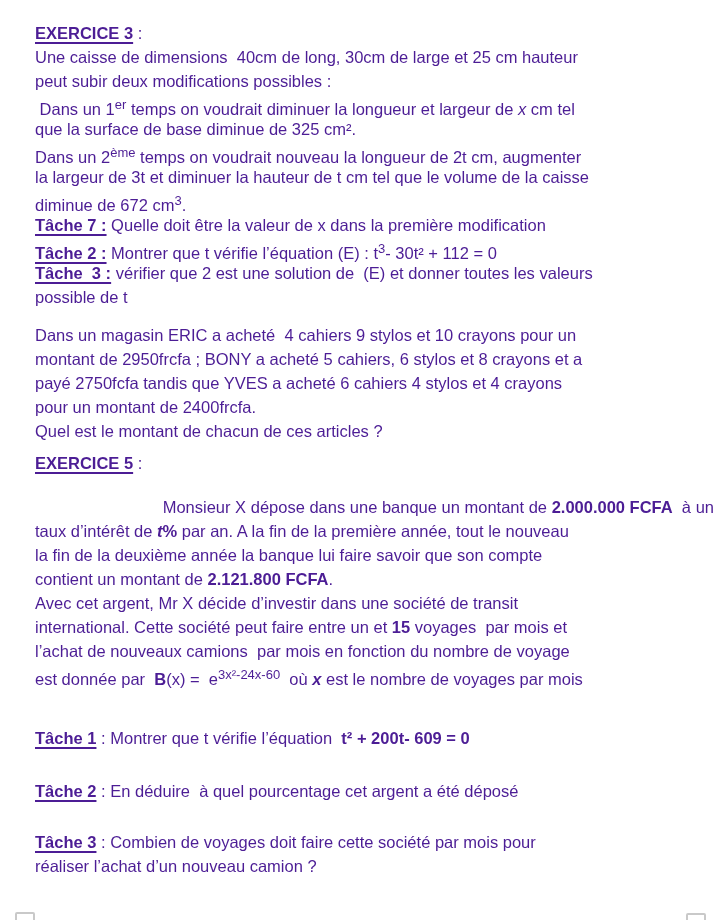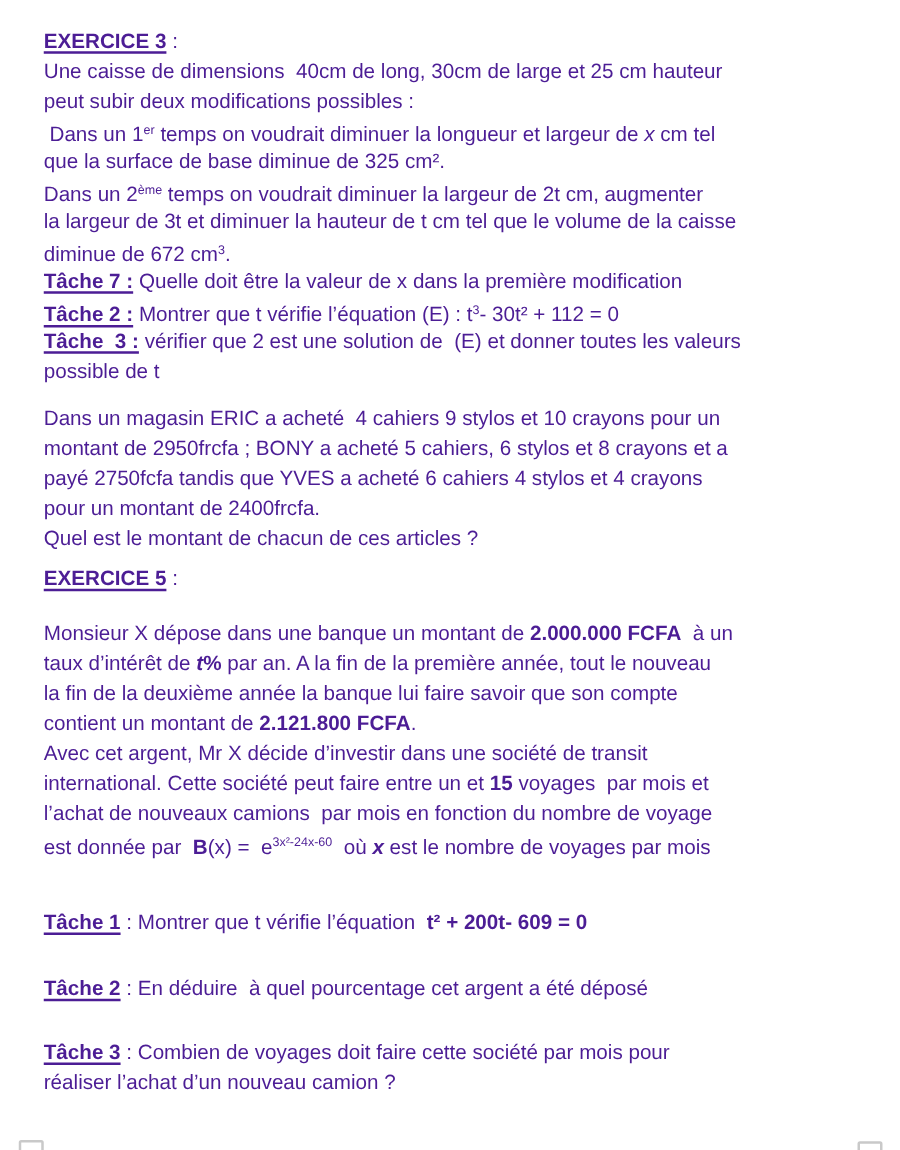--- a/index.html
+++ b/index.html
@@ -30,21 +30,21 @@
   }
   .seg { white-space: pre; }
   .seg.b { font-weight: bold; }
   .seg.i { font-style: italic; }
   .seg.u {
     text-decoration: underline;
     text-decoration-thickness: 1.5px;
     text-underline-offset: 3px;
   }
   .seg.sup {
-    font-size: 10px;
+    font-size: 13px;
     vertical-align: 6px;
     letter-spacing: 0;
   }
   .artifact {
     position: absolute;
     width: 20px;
     height: 14px;
     border: 2px solid #c9c9c9;
     border-radius: 2px;
     background: #ffffff;
@@ -56,40 +56,40 @@
 </head>
 <body>
 
 <div class="page">
   <section class="sec-ex3">
       <div class="line"><span class="seg b u">EXERCICE 3</span><span class="seg"> :</span></div>
       <div class="line"><span class="seg">Une caisse de dimensions  40cm de long, 30cm de large et 25 cm hauteur</span></div>
       <div class="line"><span class="seg">peut subir deux modifications possibles :</span></div>
       <div class="line"><span class="seg"> Dans un 1</span><span class="seg sup">er</span><span class="seg"> temps on voudrait diminuer la longueur et largeur de </span><span class="seg i">x</span><span class="seg"> cm tel</span></div>
       <div class="line"><span class="seg">que la surface de base diminue de 325 cm².</span></div>
-      <div class="line"><span class="seg">Dans un 2</span><span class="seg sup">ème</span><span class="seg"> temps on voudrait diminuer la largeur de 2t cm, augmenter</span></div>
+      <div class="line"><span class="seg">Dans un 2</span><span class="seg sup">ème</span><span class="seg"> temps on voudrait nouveau la longueur de 2t cm, augmenter</span></div>
       <div class="line"><span class="seg">la largeur de 3t et diminuer la hauteur de t cm tel que le volume de la caisse</span></div>
       <div class="line"><span class="seg">diminue de 672 cm</span><span class="seg sup">3</span><span class="seg">.</span></div>
       <div class="line"><span class="seg b u">Tâche 7 :</span><span class="seg"> Quelle doit être la valeur de x dans la première modification</span></div>
       <div class="line"><span class="seg b u">Tâche 2 :</span><span class="seg"> Montrer que t vérifie l’équation (E) : t</span><span class="seg sup">3</span><span class="seg">- 30t² + 112 = 0</span></div>
       <div class="line"><span class="seg b u">Tâche  3 :</span><span class="seg"> vérifier que 2 est une solution de  (E) et donner toutes les valeurs</span></div>
       <div class="line"><span class="seg">possible de t</span></div>
     </section>
 
   <section class="sec-ex4">
       <div class="line"><span class="seg">Dans un magasin ERIC a acheté  4 cahiers 9 stylos et 10 crayons pour un</span></div>
       <div class="line"><span class="seg">montant de 2950frcfa ; BONY a acheté 5 cahiers, 6 stylos et 8 crayons et a</span></div>
       <div class="line"><span class="seg">payé 2750fcfa tandis que YVES a acheté 6 cahiers 4 stylos et 4 crayons</span></div>
       <div class="line"><span class="seg">pour un montant de 2400frcfa.</span></div>
       <div class="line"><span class="seg">Quel est le montant de chacun de ces articles ?</span></div>
     </section>
 
   <section class="sec-ex5">
       <div class="line"><span class="seg b u">EXERCICE 5</span><span class="seg"> :</span></div>
-      <div class="line" style="margin-top: 20px;"><span class="seg">Monsieur X dépose dans une banque un montant de </span><span class="seg b">2.000.000 FCFA</span><span class="seg">  à un</span></div>
+      <div class="line" style="margin-top: 20px; text-align: right;"><span class="seg">Monsieur X dépose dans une banque un montant de </span><span class="seg b">2.000.000 FCFA</span><span class="seg">  à un</span></div>
       <div class="line"><span class="seg">taux d’intérêt de </span><span class="seg b i">t</span><span class="seg b">%</span><span class="seg"> par an. A la fin de la première année, tout le nouveau</span></div>
       <div class="line"><span class="seg">la fin de la deuxième année la banque lui faire savoir que son compte</span></div>
       <div class="line"><span class="seg">contient un montant de </span><span class="seg b">2.121.800 FCFA</span><span class="seg">.</span></div>
       <div class="line"><span class="seg">Avec cet argent, Mr X décide d’investir dans une société de transit</span></div>
       <div class="line"><span class="seg">international. Cette société peut faire entre un et </span><span class="seg b">15</span><span class="seg"> voyages  par mois et</span></div>
       <div class="line"><span class="seg">l’achat de nouveaux camions  par mois en fonction du nombre de voyage</span></div>
       <div class="line"><span class="seg">est donnée par  </span><span class="seg b">B</span><span class="seg">(x) =  e</span><span class="seg sup">3x²-24x-60</span><span class="seg">  où </span><span class="seg b i">x</span><span class="seg"> est le nombre de voyages par mois</span></div>
       <div class="line" style="margin-top: 39px;"><span class="seg b u">Tâche 1</span><span class="seg"> : Montrer que t vérifie l’équation  </span><span class="seg b">t² + 200t- 609 = 0</span></div>
       <div class="line" style="margin-top: 29px;"><span class="seg b u">Tâche 2</span><span class="seg"> : En déduire  à quel pourcentage cet argent a été déposé</span></div>
       <div class="line" style="margin-top: 27px;"><span class="seg b u">Tâche 3</span><span class="seg"> : Combien de voyages doit faire cette société par mois pour</span></div>

